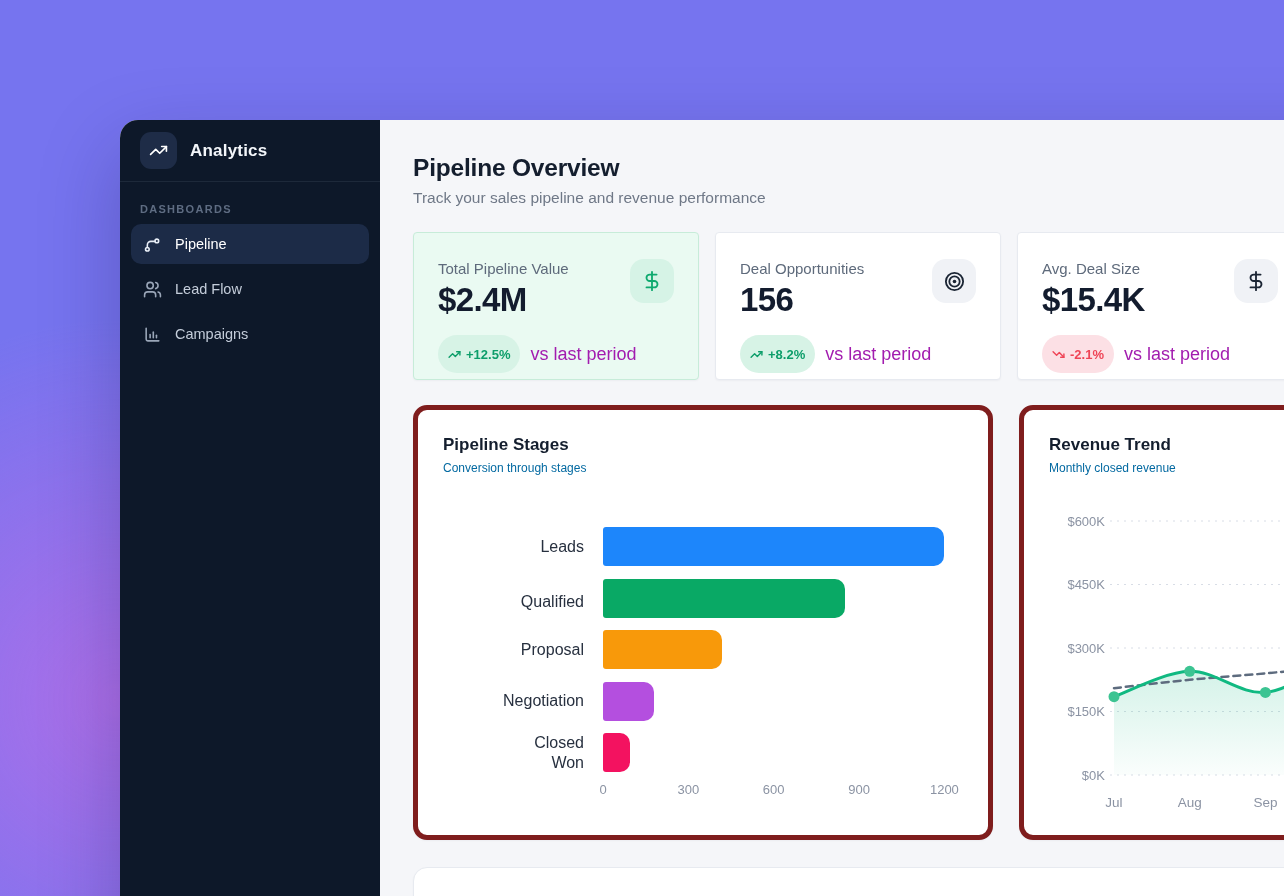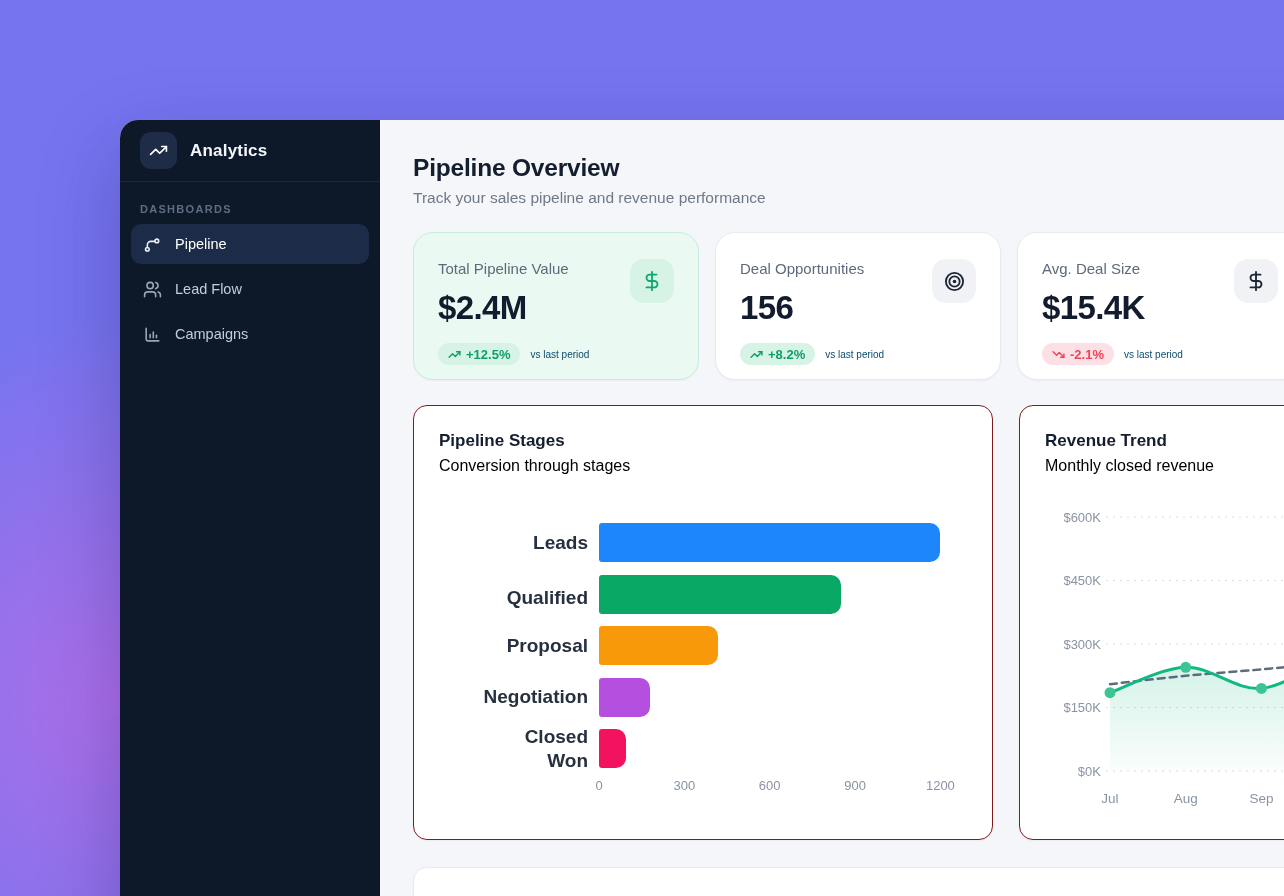--- a/index.html
+++ b/index.html
@@ -33,46 +33,46 @@
   .nav-item .nv-ic { display:flex; color:#9aa6b8; }
   .nav-item.active { background:#1c2b47; color:#ffffff; }
   .nav-item.active .nv-ic { color:#e8eef7; }
   
   .main { flex:1; background:#f5f6f9; padding:34px 0 40px 33px; }
   .page-title { font-size:24.5px; font-weight:700; color:#141e2e; letter-spacing:-0.2px; }
   .page-sub { margin-top:7px; font-size:15.5px; color:#6f7887; }
   
   .kpi-row { display:flex; gap:16px; margin-top:25px; }
   .kpi-card { position:relative; width:286px; height:148px; background:#ffffff;
-              border:1px solid #e7eaf0; border-radius:20px; padding:27px 24px 0;
+              border:1px solid #e7eaf0; border-radius:4px; padding:27px 24px 0;
               box-shadow:0 1px 2px rgba(15,23,42,0.04); }
   .kpi-card.highlight { background:#eafaf2; border-color:#c7ecd9; }
   .kpi-label { font-size:15px; color:#5e6a7b; }
-  .kpi-value { margin-top:12px; font-size:33px; font-weight:700; color:#131c2e; letter-spacing:-0.6px; }
+  .kpi-value { margin-top:4px; font-size:33px; font-weight:700; color:#131c2e; letter-spacing:-0.6px; }
   .kpi-foot { display:flex; align-items:center; gap:10px; margin-top:16px; }
-  .pill { display:inline-flex; align-items:center; gap:5px; height:22px; padding:0 10px;
+  .pill { display:inline-flex; align-items:center; gap:5px; height:38px; padding:0 10px;
           border-radius:999px; font-size:13px; font-weight:700; }
   .pill.up   { background:#d7f3e6; color:#0d9e6a; }
   .pill.down { background:#fce0e5; color:#ef4456; }
-  .kpi-compare { font-size:10px; color:#0c4a6e; }
+  .kpi-compare { font-size:18px; color:#a21caf; }
   .kpi-tile { position:absolute; top:26px; right:24px; width:44px; height:44px; border-radius:14px;
               display:flex; align-items:center; justify-content:center; }
   .kpi-tile.green  { background:#d6f3e6; color:#0fa96f; }
   .kpi-tile.neutral{ background:#f0f2f6; color:#1b2534; }
   
   .charts-row { display:flex; gap:26px; margin-top:25px; }
   .chart-card { position:relative; width:580px; height:435px; background:#fff;
-                border:1px solid #7f1d1d; border-radius:14px;
+                border:5px solid #7f1d1d; border-radius:14px;
                 box-shadow:0 1px 2px rgba(15,23,42,0.04); }
   .chart-head { position:absolute; left:25px; top:25px; }
   .chart-title { font-size:17px; font-weight:700; color:#141e2e; }
-  .chart-sub { margin-top:6px; font-size:16px; color:#000000; }
+  .chart-sub { margin-top:6px; font-size:12px; color:#0369a1; }
   .plot { position:absolute; inset:0; }
   .f-label { position:absolute; right:404px; width:150px; display:flex; flex-direction:column;
-             align-items:flex-end; justify-content:center; font-size:19px; font-weight:700;
+             align-items:flex-end; justify-content:center; font-size:16px; font-weight:400;
              color:#27303f; line-height:1.25; text-align:right; }
   .f-bar { position:absolute; left:185px; border-radius:3px 10px 10px 3px; }
   .f-tick { position:absolute; top:372px; transform:translateX(-50%); font-size:13px; color:#8b93a3; }
   .bottom-card { margin-top:27px; width:1186px; height:260px; background:#fff;
                  border:1px solid #e7eaf0; border-radius:14px;
                  box-shadow:0 1px 2px rgba(15,23,42,0.04); }
   svg.ic { display:block; }
 </style>
 </head>
 <body>

